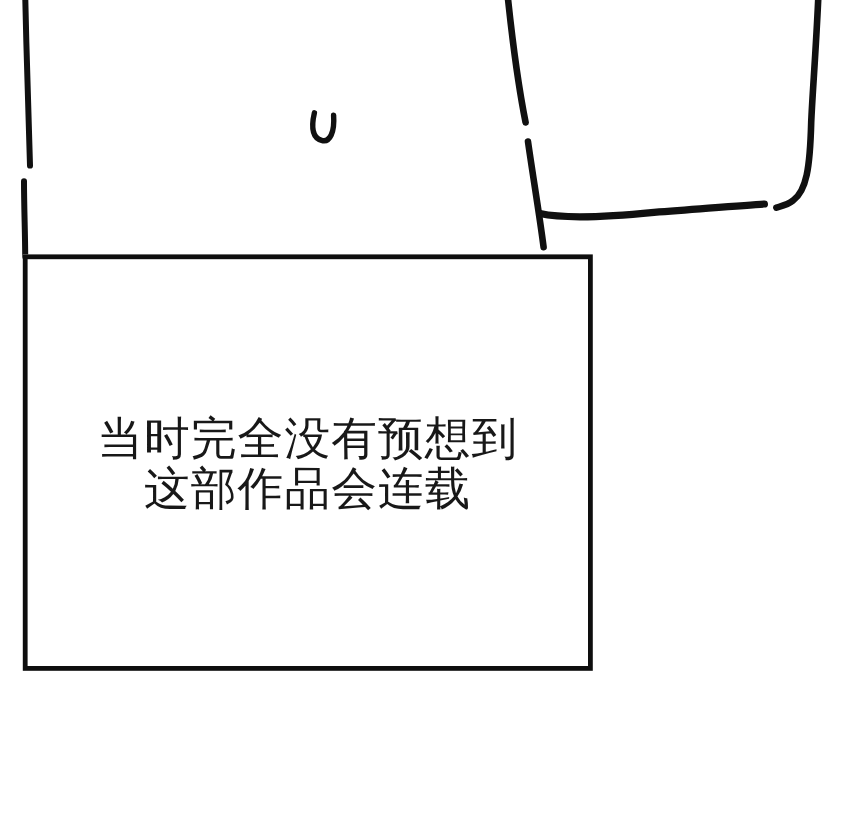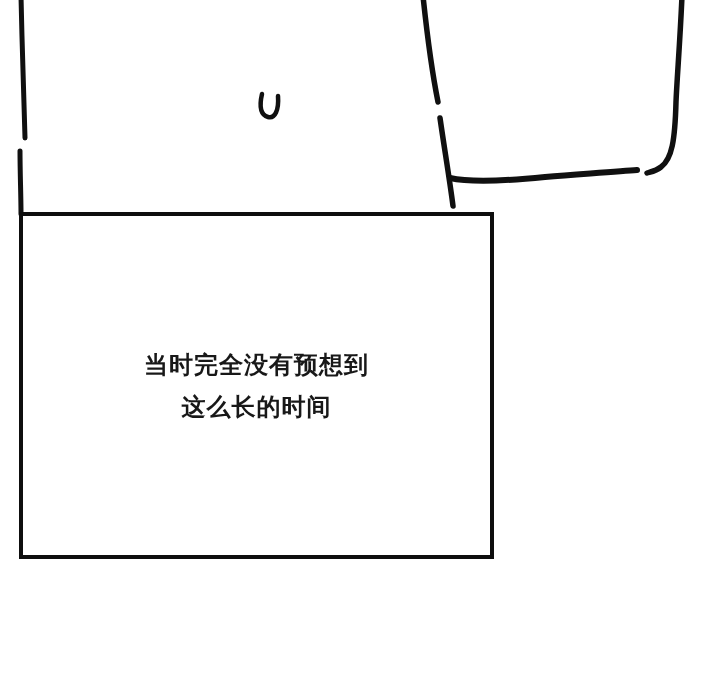--- a/index.html
+++ b/index.html
@@ -31,23 +31,23 @@
     height: 347px;
     box-sizing: border-box;
     border: 4px solid #0e0e0e;
     background: #ffffff;
     display: flex;
     flex-direction: column;
     align-items: center;
     justify-content: center;
   }
   .caption-line {
-    font-size: 24px;
+    font-size: 38px;
     line-height: 42px;
-    font-weight: 700;
+    font-weight: 400;
     color: #181818;
     letter-spacing: 1px;
     text-align: center;
     white-space: nowrap;
   }
 </style>
 </head>
 <body>
 
 <div class="stage">
@@ -64,16 +64,16 @@
 
     <path d="M 440 118 C 444 146, 450 182, 453 206" stroke-width="5.5"></path>
 
     <path d="M 450 178 C 468 182, 505 181, 545 177 C 585 174, 620 171, 637 170" stroke-width="6"></path>
 
     <path d="M 682 -4 C 680 42, 677 78, 676 102 C 675 140, 672 159, 661 167 C 656 171, 650 172, 647 173" stroke-width="5.5"></path>
   </svg>
 
   <div class="caption-box">
     <div class="caption-line">当时完全没有预想到</div>
-    <div class="caption-line">这么长的时间</div>
+    <div class="caption-line">这部作品会连载</div>
   </div>
 
 </div>
 
 </body></html>

